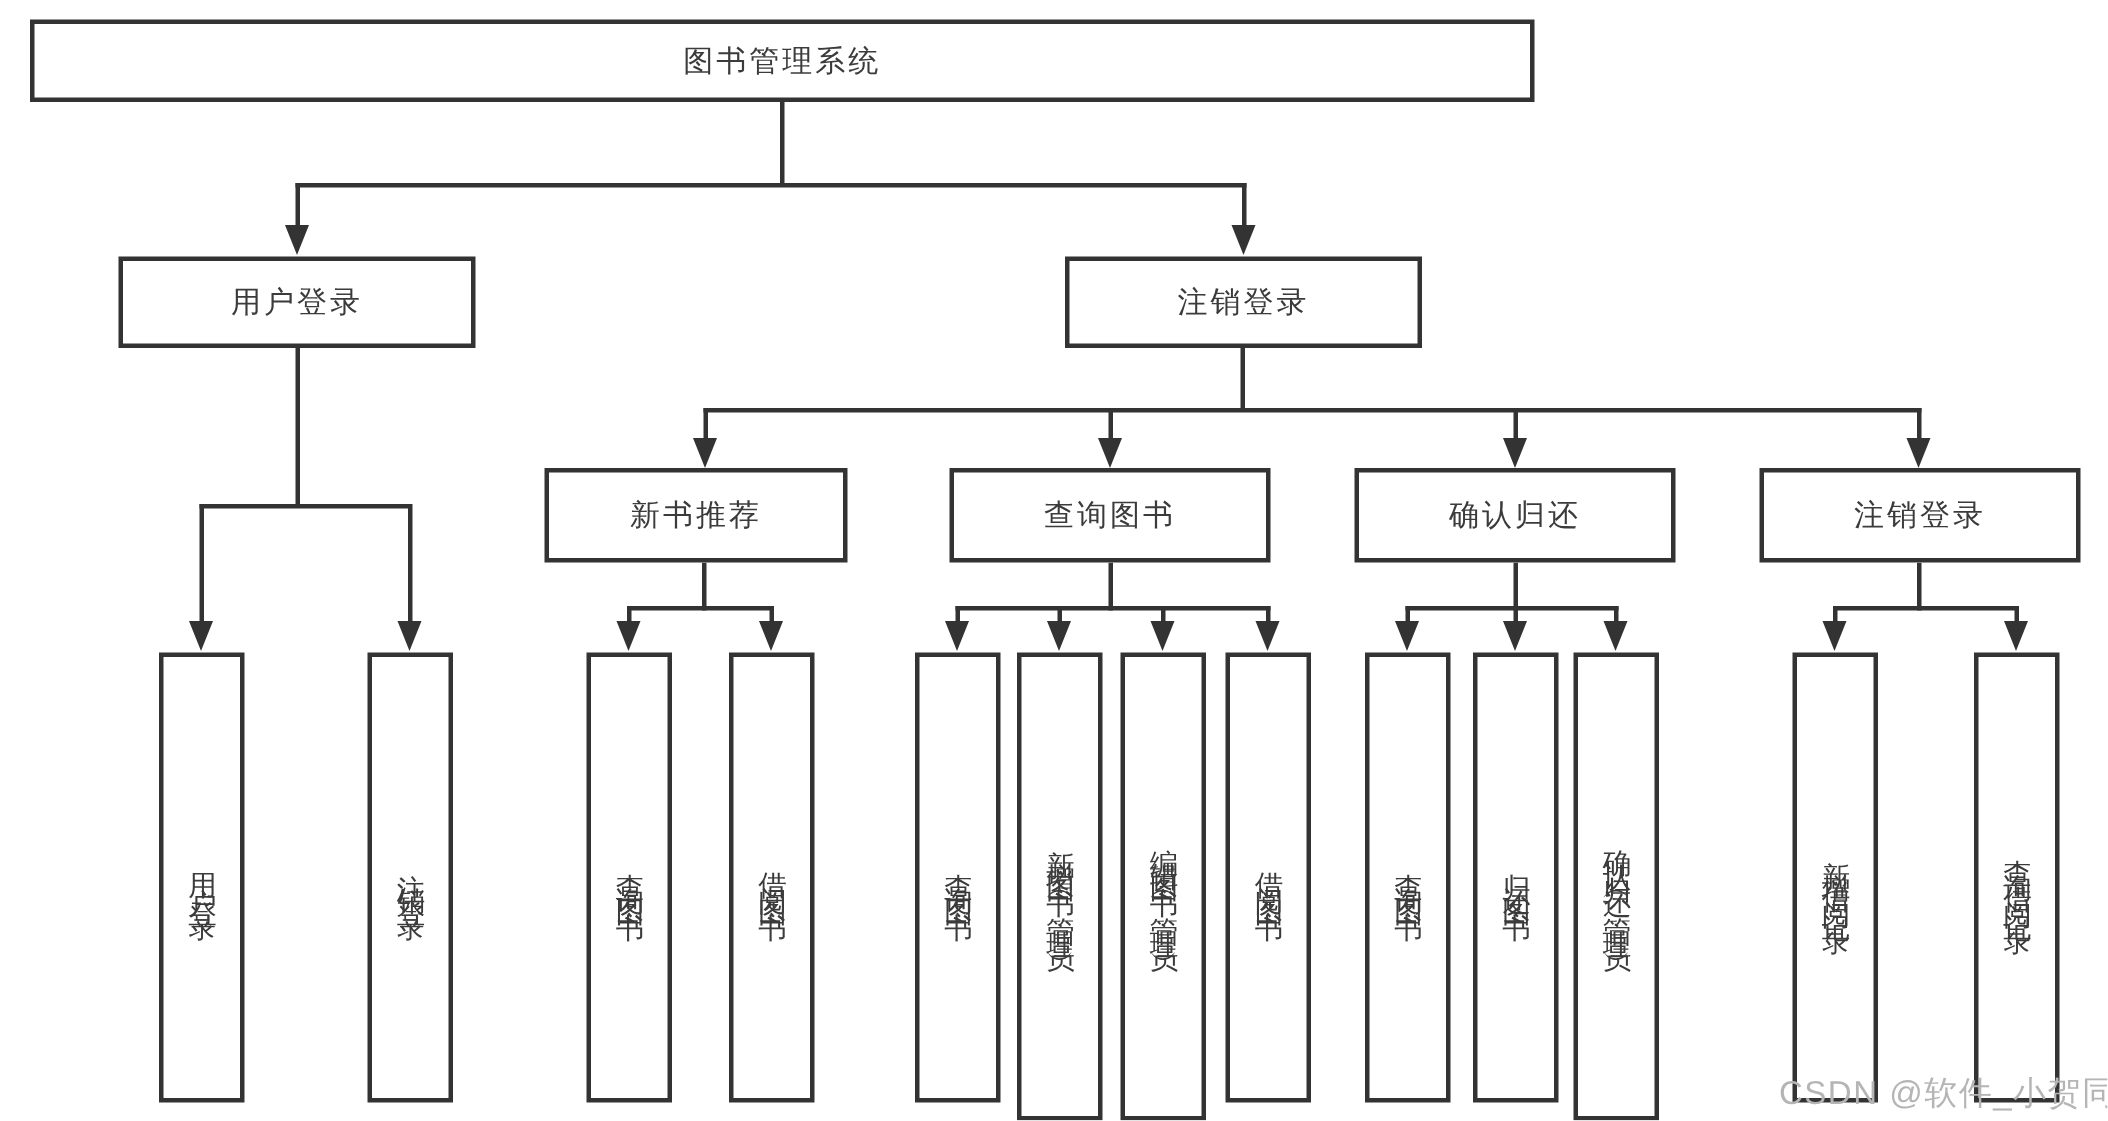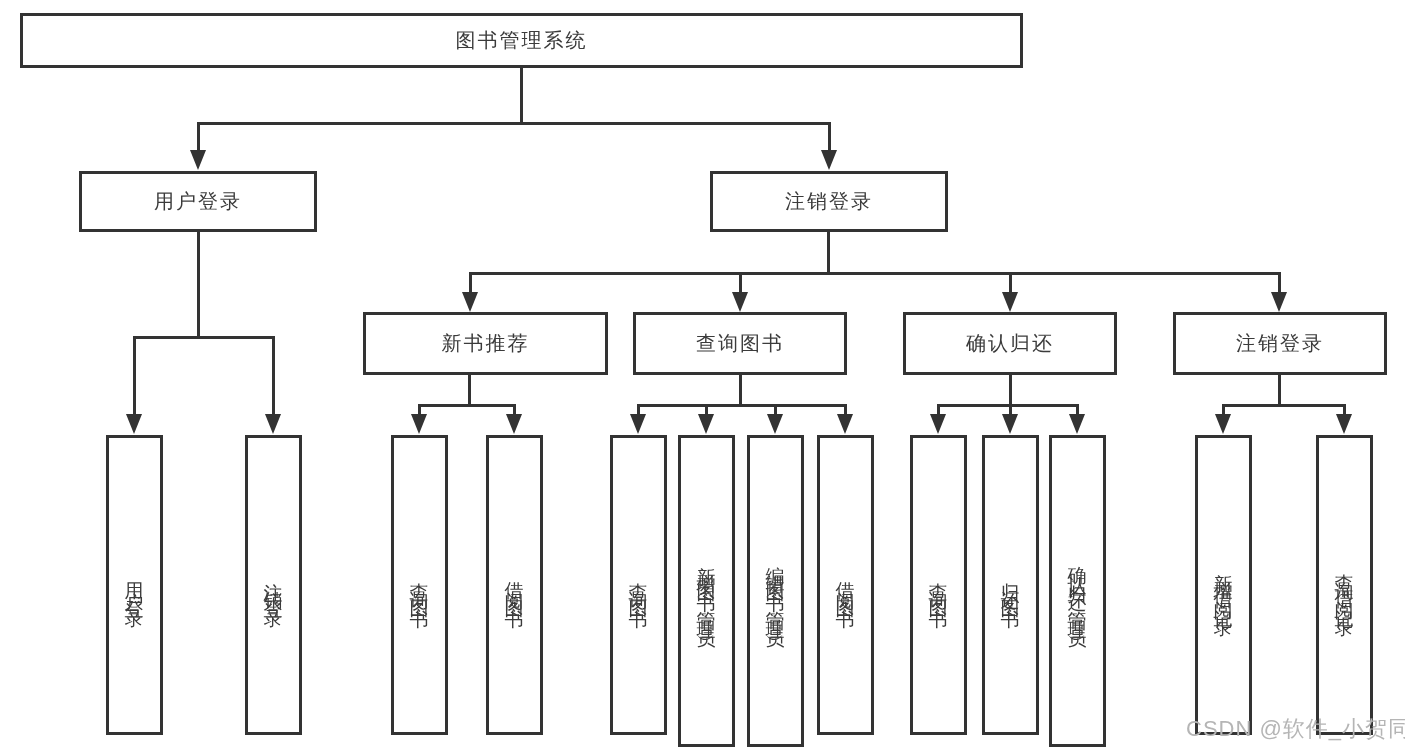--- a/index.html
+++ b/index.html
@@ -63,21 +63,21 @@
   <div class="line hline" style="left:469px;top:272px;width:812px;"></div>
   <div class="line vline" style="left:469px;top:272px;height:20px;"></div>
   <div class="arrow" style="left:462px;top:292px;"></div>
   <div class="line vline" style="left:739px;top:272px;height:20px;"></div>
   <div class="arrow" style="left:732px;top:292px;"></div>
   <div class="line vline" style="left:1009px;top:272px;height:20px;"></div>
   <div class="arrow" style="left:1002px;top:292px;"></div>
   <div class="line vline" style="left:1278px;top:272px;height:20px;"></div>
   <div class="arrow" style="left:1271px;top:292px;"></div>
 
-  <div class="box hbox" style="left:363px;top:312px;width:245px;height:63px;">
+  <div class="box hbox" style="left:363px;top:312px;width:202px;height:63px;">
     <span>新书推荐</span>
   </div>
   <div class="box hbox" style="left:633px;top:312px;width:214px;height:63px;">
     <span>查询图书</span>
   </div>
   <div class="box hbox" style="left:903px;top:312px;width:214px;height:63px;">
     <span>确认归还</span>
   </div>
   <div class="box hbox" style="left:1173px;top:312px;width:214px;height:63px;">
     <span>注销登录</span>

